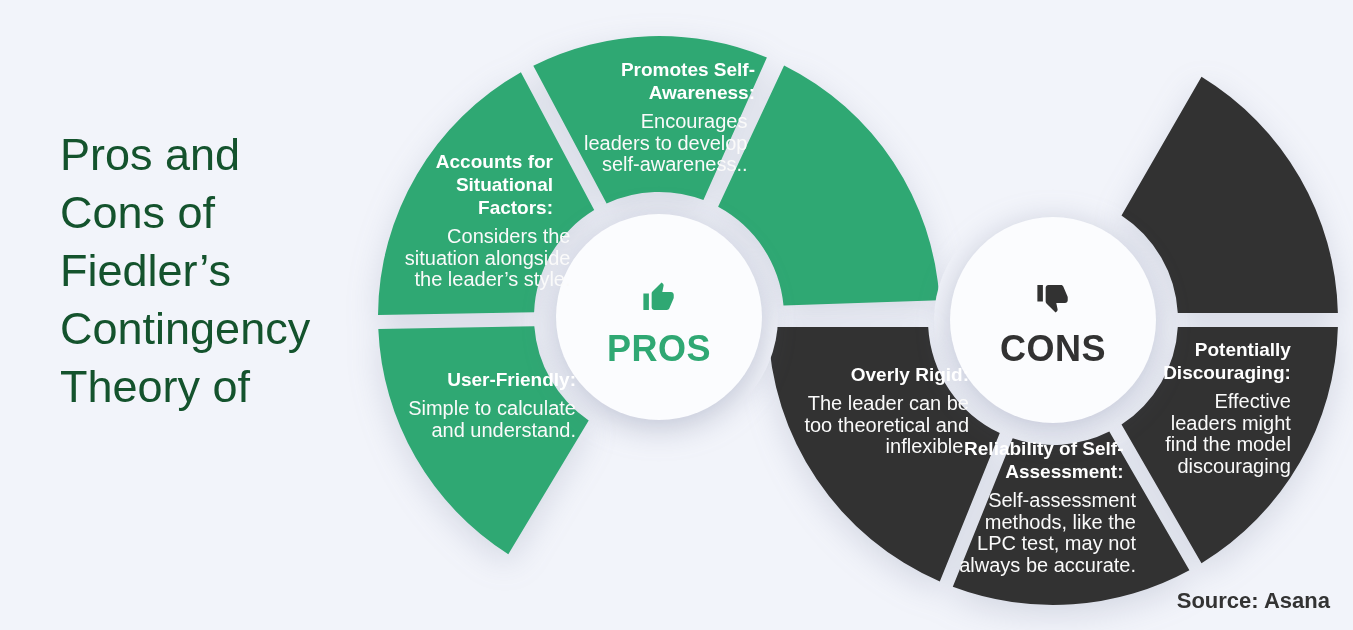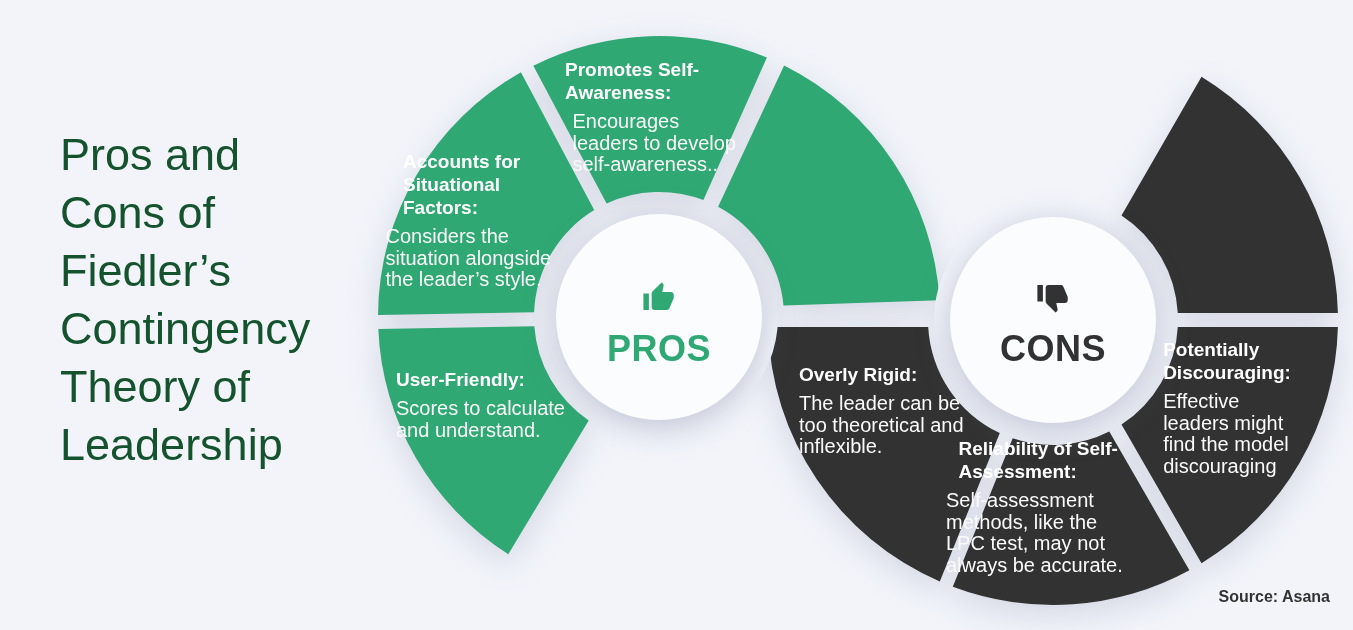--- a/index.html
+++ b/index.html
@@ -10,31 +10,31 @@
   .stage{position:absolute;inset:0;width:1353px;height:630px;}
   svg.wheels{position:absolute;left:0;top:0;}
   .wheel-shadow{filter:drop-shadow(0 10px 16px rgba(96,106,140,0.20));}
   .hub{fill:#fbfcfe;filter:drop-shadow(0 7px 16px rgba(96,106,140,0.35));}
   .title{
     position:absolute;left:60px;top:126px;
     font-size:45px;line-height:58px;font-weight:400;color:#131417;
   }
   .seg{
     position:absolute;transform:translateX(-50%);
-    text-align:left;color:#ffffff;
+    text-align:right;color:#ffffff;
   }
   .seg-h{font-weight:700;font-size:19px;line-height:23px;margin:0 auto 7px auto;}
   .seg-b{font-weight:400;font-size:20px;line-height:21.5px;margin:0 auto;color:#fafafa;}
   .wheel-label{
     position:absolute;transform:translateX(-50%);
     font-size:36px;line-height:44px;font-weight:700;letter-spacing:0.5px;
   }
   .source{
     position:absolute;right:23px;top:588px;
-    font-size:16px;font-weight:700;color:#333333;
+    font-size:22px;font-weight:700;color:#333333;
   }
 </style>
 </head>
 <body style="background: rgb(242, 244, 250);">
 
 <div class="stage">
 
   <svg class="wheels" width="1353" height="630" viewBox="0 0 1353 630">
     <defs>
       <mask id="mask-pros">
@@ -63,36 +63,35 @@
     <path id="thumb-up" transform="translate(642,281) scale(1.38)" d="M1 21h4V9H1v12zM23 10c0-1.1-.9-2-2-2h-6.31l.95-4.57.03-.32c0-.41-.17-.79-.44-1.06L14.17 1 7.59 7.59C7.22 7.95 7 8.45 7 9v10c0 1.1.9 2 2 2h9c.83 0 1.54-.5 1.84-1.22l3.02-7.05c.09-.23.14-.47.14-.73v-2z" fill="#2fa873"></path>
     <path id="thumb-down" transform="translate(1036,314) scale(1.38,-1.38)" d="M1 21h4V9H1v12zM23 10c0-1.1-.9-2-2-2h-6.31l.95-4.57.03-.32c0-.41-.17-.79-.44-1.06L14.17 1 7.59 7.59C7.22 7.95 7 8.45 7 9v10c0 1.1.9 2 2 2h9c.83 0 1.54-.5 1.84-1.22l3.02-7.05c.09-.23.14-.47.14-.73v-2z" fill="#323232"></path>
   </svg>
 
   <div class="title" style="color: #14532d;">
     <div>Pros and</div>
     <div>Cons of</div>
     <div>Fiedler’s</div>
     <div>Contingency</div>
     <div>Theory of</div>
-    <div>Leadership</div>
   </div>
 
   <div class="seg" style="left:478px;top:150px">
     <div class="seg-h" style="max-width:150px">Accounts for Situational Factors:</div>
     <div class="seg-b" style="max-width:185px">Considers the situation alongside the leader’s style.</div>
   </div>
   <div class="seg" style="left:660px;top:58px">
     <div class="seg-h" style="max-width:190px">Promotes Self-Awareness:</div>
     <div class="seg-b" style="max-width:175px">Encourages leaders to develop self-awareness..</div>
   </div>
   <div class="seg" style="left:833px;top:112px">
   </div>
   <div class="seg" style="left:486px;top:368px">
     <div class="seg-h" style="max-width:200px">User-Friendly:</div>
-    <div class="seg-b" style="max-width:180px">Scores to calculate and understand.</div>
+    <div class="seg-b" style="max-width:180px">Simple to calculate and understand.</div>
   </div>
 
   <div class="seg" style="left:1227px;top:338px">
     <div class="seg-h" style="max-width:135px">Potentially Discouraging:</div>
     <div class="seg-b" style="max-width:180px">Effective leaders might find the model discouraging</div>
   </div>
   <div class="seg" style="left:1041px;top:437px">
     <div class="seg-h" style="max-width:165px">Reliability of Self-Assessment:</div>
     <div class="seg-b" style="max-width:190px">Self-assessment methods, like the LPC test, may not always be accurate.</div>
   </div>

